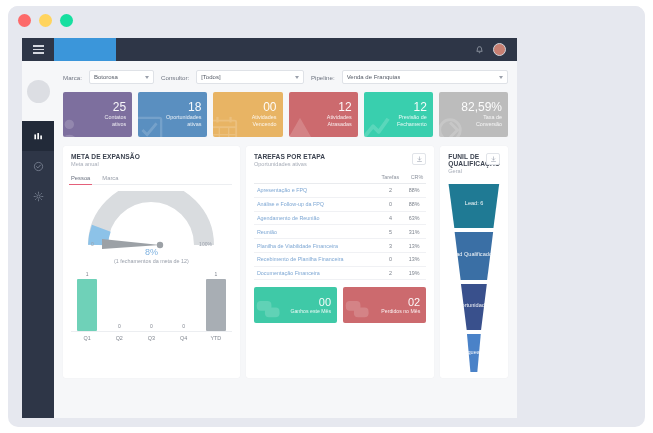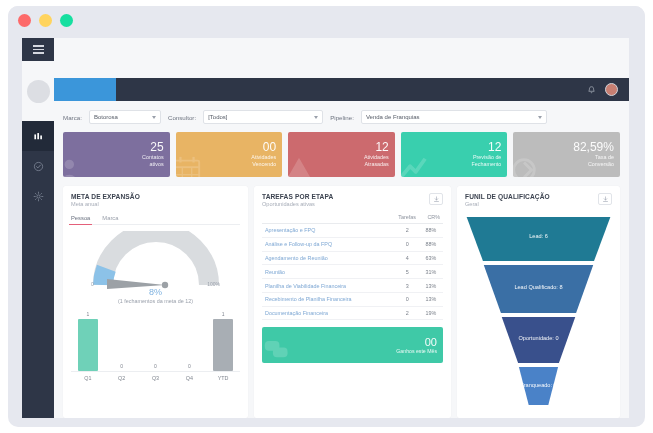--- a/index.html
+++ b/index.html
@@ -25,25 +25,24 @@
     background: #e6e8ef;
   }
   .dot { width: 13px; height: 13px; border-radius: 50%; }
   .dot.red { background: #fd6a6a; }
   .dot.yellow { background: #ffd45e; }
   .dot.green { background: #16dfa0; }
 
   #app-body {
     position: absolute;
     left: 14px; top: 32px;
-    width: 607px; height: 380px;
+    width: 495px; height: 380px;
     background: #f6f7f9;
     display: flex;
     overflow: hidden;
-    align-items: flex-end;
   }
   
   #sidebar {
     width: 32px; height: 100%;
     background: #2e3647;
     display: flex; flex-direction: column;
     align-items: center;
     flex: 0 0 32px;
   }
   .side-top {
@@ -356,20 +355,31 @@
             <span class="ghost">
               <svg width="30" height="30" viewBox="0 0 32 32">
                   <circle cx="11" cy="10" r="5" fill="#fff"></circle>
                   <path d="M2 30 a9 9 0 0 1 18 0 Z" fill="#fff"></path>
                 </svg>
             </span>
             <span class="num">25</span>
             <span class="lbl">Contatos</span>
             <span class="lbl">ativos</span>
           </div>
+          <div class="kpi" style="background: rgb(90, 143, 192);">
+            <span class="ghost">
+              <svg width="30" height="30" viewBox="0 0 32 32">
+                  <rect x="3" y="3" width="26" height="26" rx="2" fill="none" stroke="#fff" stroke-width="2.4"></rect>
+                  <path d="M9 16 l5 5 l10 -12" fill="none" stroke="#fff" stroke-width="3"></path>
+                </svg>
+            </span>
+            <span class="num">18</span>
+            <span class="lbl">Oportunidades</span>
+            <span class="lbl">ativas</span>
+          </div>
           <div class="kpi" style="background: rgb(232, 180, 100);">
             <span class="ghost">
               <svg width="30" height="30" viewBox="0 0 32 32">
                   <rect x="3" y="6" width="26" height="23" rx="1.5" fill="none" stroke="#fff" stroke-width="2"></rect>
                   <line x1="3" y1="13" x2="29" y2="13" stroke="#fff" stroke-width="2"></line>
                   <line x1="11" y1="13" x2="11" y2="29" stroke="#fff" stroke-width="1.4"></line>
                   <line x1="21" y1="13" x2="21" y2="29" stroke="#fff" stroke-width="1.4"></line>
                   <line x1="3" y1="21" x2="29" y2="21" stroke="#fff" stroke-width="1.4"></line>
                   <line x1="9" y1="2" x2="9" y2="8" stroke="#fff" stroke-width="2.4"></line>
                   <line x1="23" y1="2" x2="23" y2="8" stroke="#fff" stroke-width="2.4"></line>
@@ -537,20 +547,30 @@
               <div class="mini-card" style="background:#3fc9a7">
                 <span class="ghost">
                   <svg width="26" height="22" viewBox="0 0 32 26">
                       <rect x="1" y="2" width="18" height="12" rx="5" fill="#fff"></rect>
                       <rect x="11" y="10" width="18" height="12" rx="5" fill="#fff"></rect>
                     </svg>
                 </span>
                 <span class="num">00</span>
                 <span class="lbl">Ganhos este Mês</span>
               </div>
+              <div class="mini-card" style="background:#cc6a6e">
+                <span class="ghost">
+                  <svg width="26" height="22" viewBox="0 0 32 26">
+                      <rect x="1" y="2" width="18" height="12" rx="5" fill="#fff"></rect>
+                      <rect x="11" y="10" width="18" height="12" rx="5" fill="#fff"></rect>
+                    </svg>
+                </span>
+                <span class="num">02</span>
+                <span class="lbl">Perdidos no Mês</span>
+              </div>
             </div>
           </div>
 
           <div class="panel" id="panel-funil">
             <div class="panel-head">
               <div class="panel-title">FUNIL DE QUALIFICAÇÃO</div>
               <div class="panel-sub">Geral</div>
             </div>
             <div class="dl-btn">
               <span>

